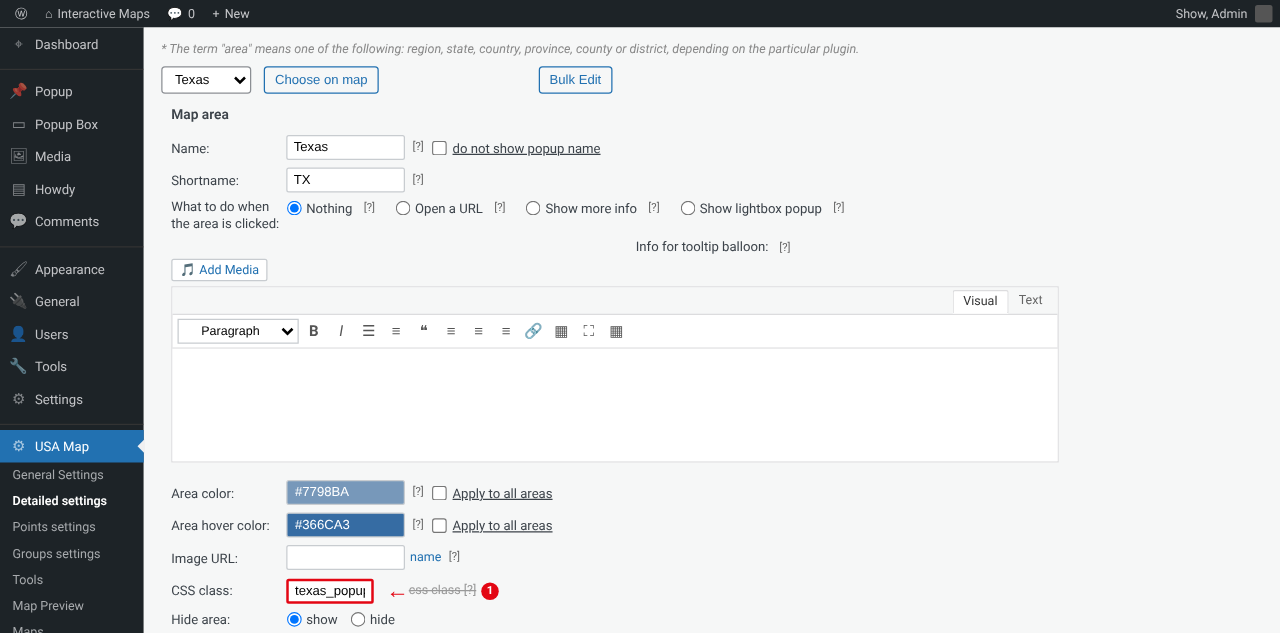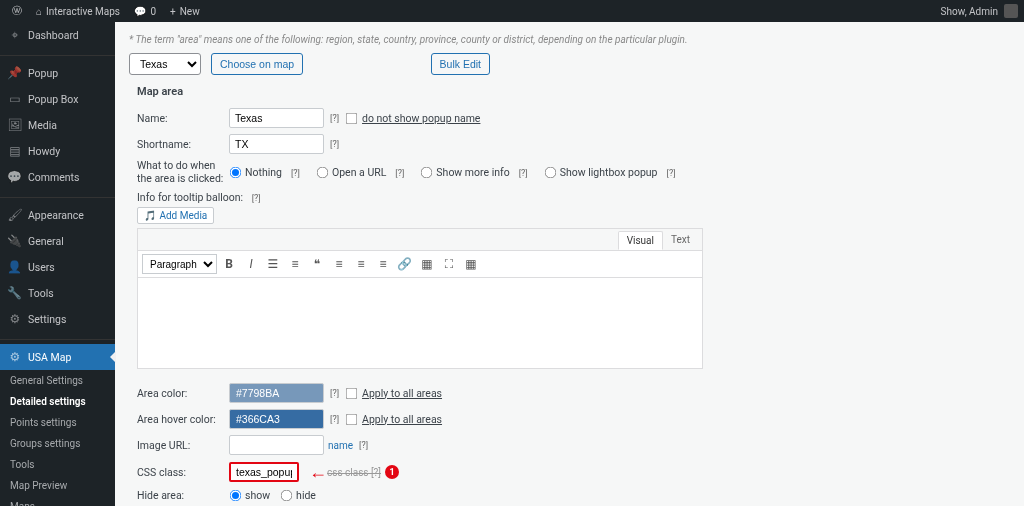--- a/index.html
+++ b/index.html
@@ -29,26 +29,26 @@
 .input { border: 1px solid #c8ccd0; padding: 2px 5px; width: 95px; font-size: 10.5px; height: 20px; border-radius: 2px; background:#fff;}
 .input.colorbox { width: 95px; background: #7798BA; color: #fff; text-align:left; padding-left:6px;}
 .input.colorbox2 { width: 95px; background: #366CA3; color: #fff; text-align:left; padding-left:6px;}
 .help { color: #666; font-size: 9px; margin: 0 6px; }
 .radio-group { display: flex; gap: 10px; align-items: center; font-size: 10.5px;}
 .radio-group label { display: flex; align-items: center; gap: 3px; }
 input[type="radio"],input[type="checkbox"] { margin:0; transform: scale(0.9);}
 .boxed-red { border: 2px solid #e30613; }
 .red-arrow { color: #e30613; font-size: 18px; font-weight: bold; margin-left: 10px; }
 .red-circle { display: inline-flex; width: 14px; height: 14px; background: #e30613; color: #fff; border-radius: 50%; align-items: center; justify-content: center; font-size: 9px; font-weight: bold; margin-left: 4px; }
-.editor { border: 1px solid #dcdcde; background: #fff; margin-top: 4px; width: 566px;}
+.editor { border: 1px solid #dcdcde; background: #fff; margin-top: 4px; width: 710px;}
 .editor-tabs { display: flex; justify-content: flex-end; background: #f6f7f7; padding: 2px 4px 0 4px; gap: 0; border-bottom:1px solid #dcdcde;}
 .ed-tab { padding: 3px 8px; font-size: 10px; color: #666; cursor: pointer; }
 .ed-tab.active { background: #fff; border: 1px solid #dcdcde; border-bottom: 1px solid #fff; border-radius: 2px 2px 0 0; color:#333;}
 .toolbar { display: flex; align-items: center; padding: 3px 4px; border-bottom: 1px solid #dcdcde; gap: 2px; }
-.tb-select { border: 1px solid #c8ccd0; font-size: 10px; padding: 1px 3px; height: 20px; background:#fff;}
+.tb-select { border: 1px solid #c8ccd0; font-size: 10px; padding: 1px 14px; height: 20px; background:#fff;}
 .tb-btn { width: 20px; height: 20px; display: flex; align-items: center; justify-content: center; cursor: pointer; color: #555; font-size: 12px; }
 .editor-body { height: 90px; background: #fff; }
 .add-media { border: 1px solid #c8ccd0; padding: 2px 6px; border-radius: 2px; font-size: 10px; color:#2271b1; cursor:pointer; display:inline-flex; align-items:center; gap:3px; background:#fff;}
 .ck { display:flex; align-items:center; gap:4px; font-size:10.5px;text-decoration:underline;}
 .clr-link { color:#2271b1; font-size:10px; cursor:pointer; margin-left:4px;}
 </style>
 </head>
 <body>
 
 <div class="topbar">
@@ -158,21 +158,21 @@
           <span>do not show popup name</span>
         </label>
     </div>
 
     <div class="form-row">
       <div class="form-label">Shortname:</div>
       <input class="input" value="TX" style="">
       <span class="help">[?]</span>
     </div>
 
-    <div class="form-row" style="align-items:center;">
+    <div class="form-row" style="align-items:flex-start;">
       <div class="form-label" style="line-height:1.2">What to do when the area is clicked:</div>
       <div class="radio-group">
         <label>
             <input type="radio" checked="" style="">
             <span>Nothing</span>
             <span class="help">[?]</span>
           </label>
         <label>
             <input type="radio" style="">
             <span>Open a URL</span>
@@ -184,21 +184,21 @@
             <span class="help">[?]</span>
           </label>
         <label>
             <input type="radio" style="">
             <span>Show lightbox popup</span>
             <span class="help">[?]</span>
           </label>
       </div>
     </div>
 
-    <div style="margin:6px 0 3px 8px; font-size:10.5px;">
+    <div style="margin:6px 0 3px 8px; font-size:10.5px;text-align:center;">
       <span>Info for tooltip balloon:</span>
       <span class="help">[?]</span>
     </div>
     <div style="margin-left:8px;">
       <span class="add-media">
           <span>🎵</span>
           <span>Add Media</span>
         </span>
     </div>
     <div class="editor" style="margin-left:8px;">

